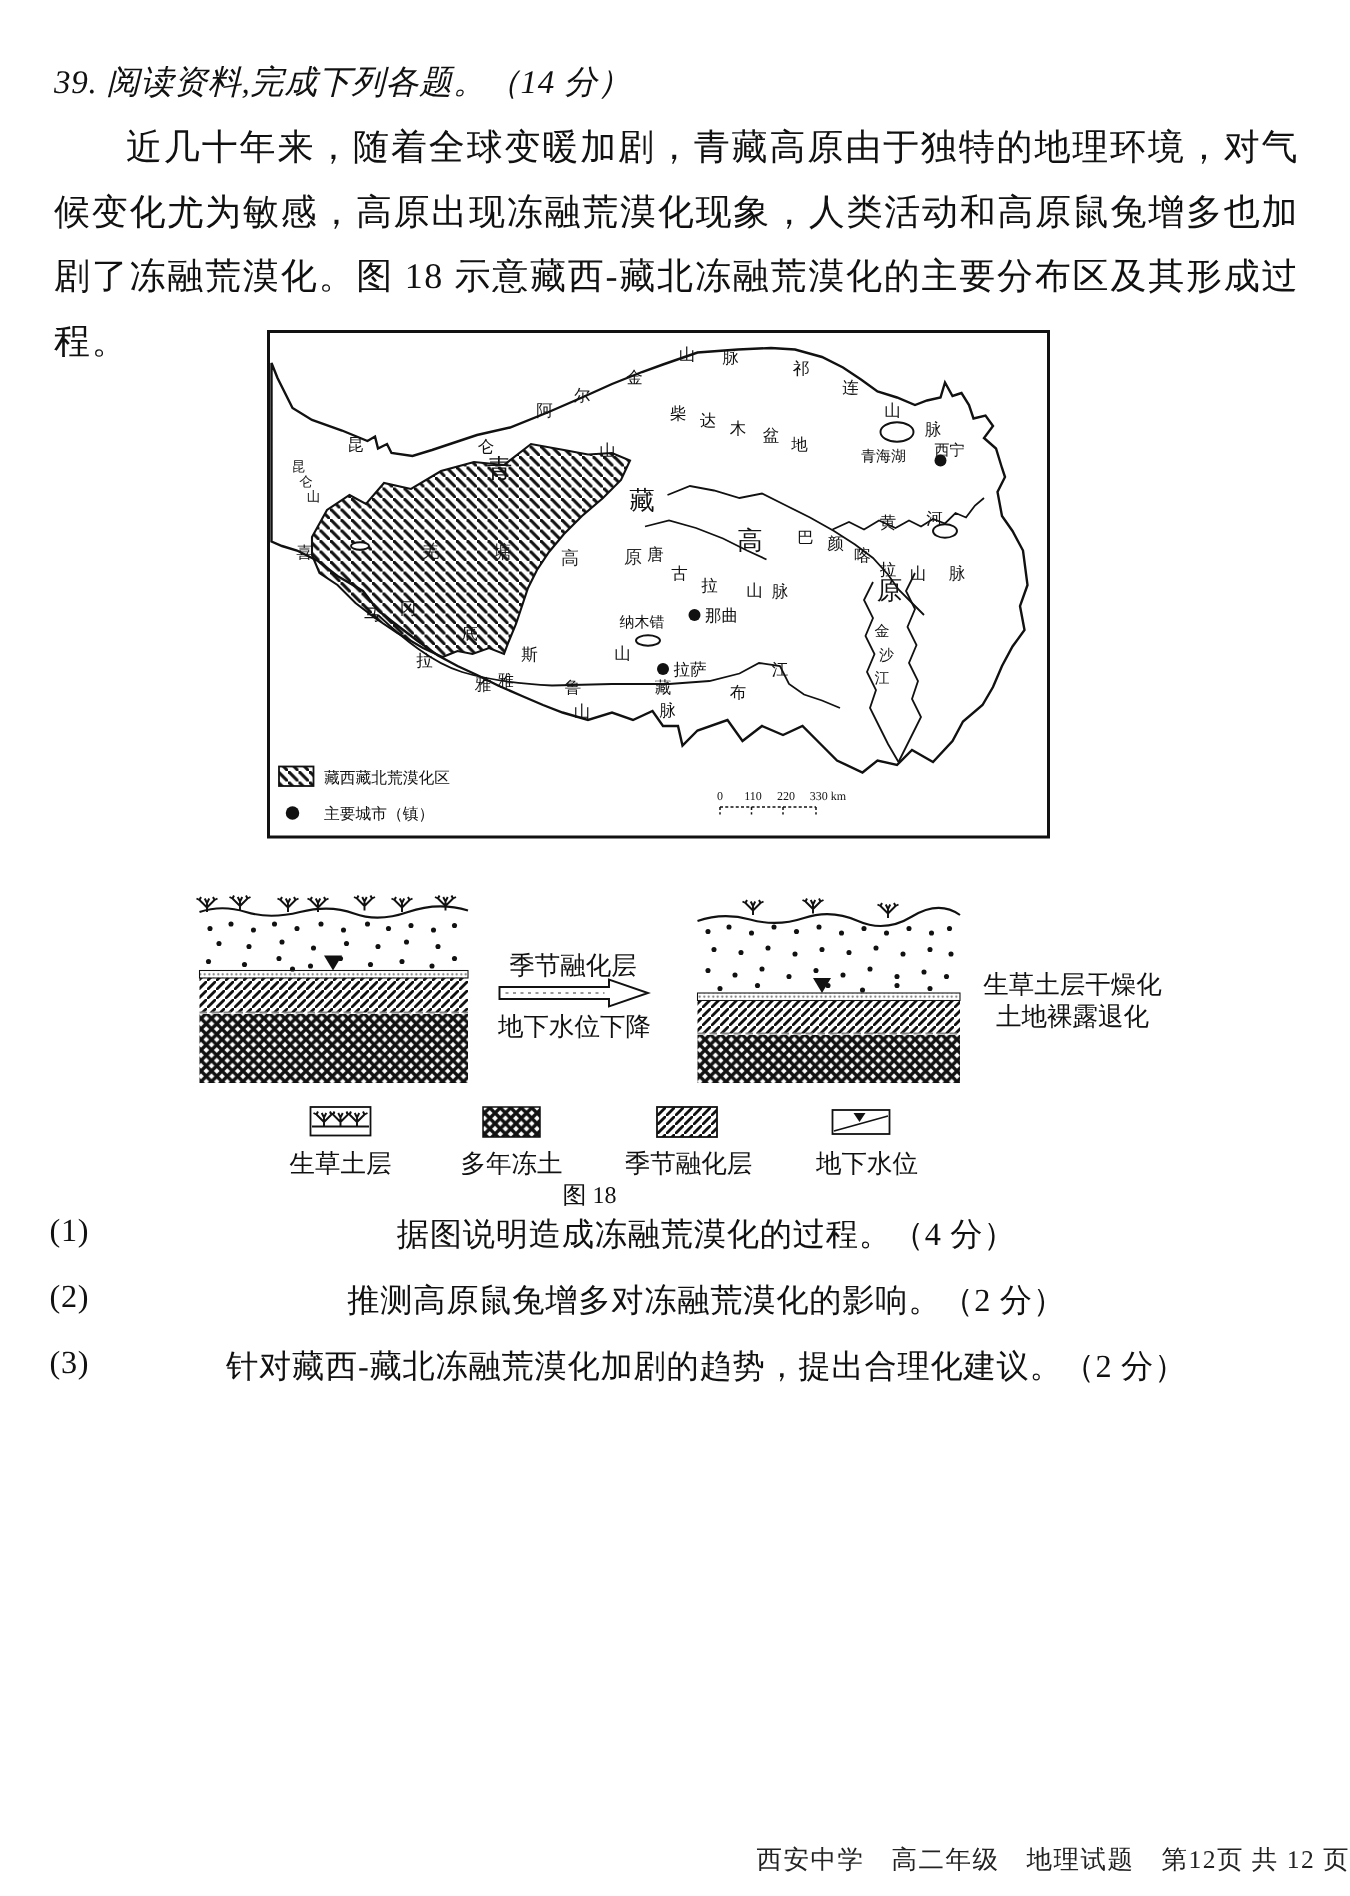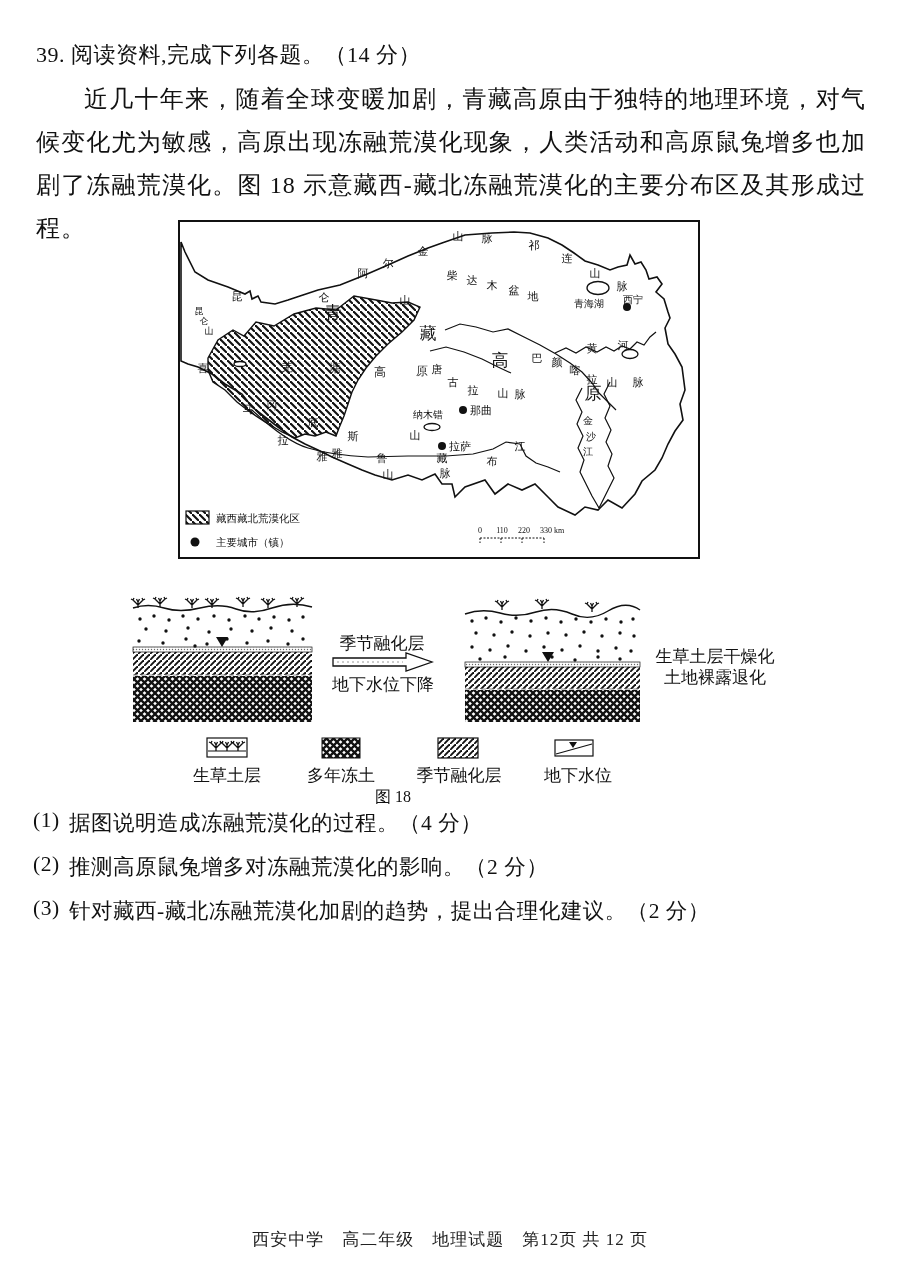--- a/index.html
+++ b/index.html
@@ -1,27 +1,27 @@
 <!DOCTYPE html>
 <html><head>
 <meta charset="utf-8">
 <style>
   html,body{margin:0;padding:0;}
   body{width:900px;height:1264px;background:#ffffff;position:relative;overflow:hidden;
        font-family:"Liberation Serif","DejaVu Serif",serif;color:#111;}
   .abs{position:absolute;}
-  .qhead{left:36px;top:40px;width:840px;font-size:22px;letter-spacing:.5px;}
+  .qhead{left:36px;top:40px;width:840px;font-size:22px;letter-spacing:.5px;font-style:italic;}
   .passage{left:36px;top:78px;width:830px;font-size:24px;line-height:43px;
            text-align:justify;text-indent:2em;letter-spacing:1px;}
   .mapwrap{left:178px;top:220px;}
   .procwrap{left:120px;top:588px;}
   .subq{left:33px;width:840px;font-size:21.5px;display:flex;letter-spacing:.5px;}
   .subq .num{flex:0 0 36px;}
-  .subq .txt{flex:1;}
-  .footer{left:0;top:1228px;width:900px;text-align:center;font-size:17px;letter-spacing:1px;color:#222;}
+  .subq .txt{flex:1;text-align:center;}
+  .footer{left:0;top:1228px;width:900px;text-align:right;font-size:17px;letter-spacing:1px;color:#222;}
   svg text{fill:#111;font-family:"Liberation Serif","DejaVu Serif",serif;}
 </style>
 </head>
 <body>
 
 <div class="abs qhead">39. 阅读资料,完成下列各题。（14 分）</div>
 <div class="abs passage">近几十年来，随着全球变暖加剧，青藏高原由于独特的地理环境，对气候变化尤为敏感，高原出现冻融荒漠化现象，人类活动和高原鼠兔增多也加剧了冻融荒漠化。图 18 示意藏西-藏北冻融荒漠化的主要分布区及其形成过程。</div>
 
 <svg class="abs mapwrap" width="522" height="340" viewBox="0 0 522 340">
   <defs>

